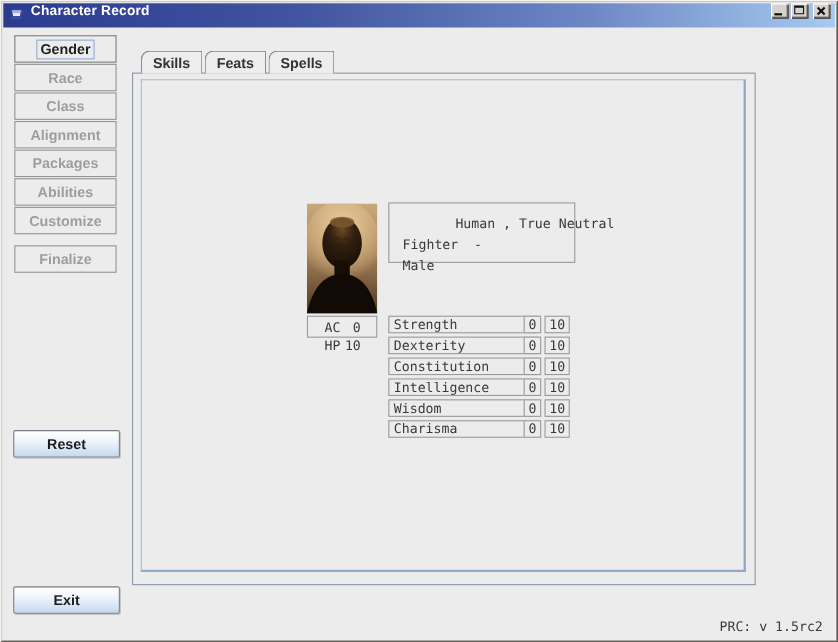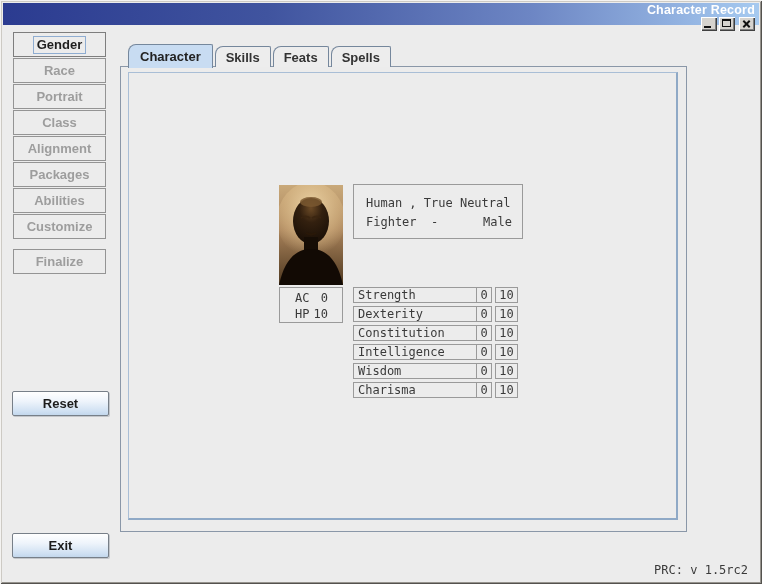--- a/index.html
+++ b/index.html
@@ -7,21 +7,21 @@
   .window{
     position:relative;width:762px;height:584px;background:#ececec;overflow:hidden;
     font-family:"Liberation Sans",sans-serif;
     box-shadow: inset 1px 1px 0 #f4f3f1, inset -1px -1px 0 #54524e,
                 inset 2px 2px 0 #cdcac4, inset -2px -2px 0 #96938d;
   }
   
   .titlebar{
     position:absolute;left:3px;top:3px;right:3px;height:22px;
     background:linear-gradient(90deg,#2b3b90 0%,#40549f 35%,#6d86c4 70%,#a6caf0 100%);
-    display:flex;align-items:flex-end;padding:0 4px;flex-direction:column;
+    display:flex;align-items:flex-start;padding:0 4px;
   }
   .title-text{color:#fff;font-weight:bold;font-size:12.5px;margin-left:5px;letter-spacing:.2px;}
   .tb-btns{margin-left:auto;display:flex;gap:2px;align-items:center;}
   .tb-btn{
     width:16px;height:14px;background:#d6d3ce;position:relative;
     box-shadow: inset 1px 1px 0 #fff, inset -1px -1px 0 #404040, inset -2px -2px 0 #808080;
     cursor:pointer;
   }
   .tb-btn.close{margin-left:2px;}
   .glyph-min{position:absolute;left:3px;bottom:3px;width:7px;height:2px;background:#111;}
@@ -67,25 +67,25 @@
     border-right-color:#8fa9c6;border-bottom-color:#8fa9c6;
     background:#ececec;z-index:2;
   }
   
   .mono{font-family:"DejaVu Sans Mono","Liberation Mono",monospace;font-size:12px;color:#3a3a3a;}
   .portrait{position:absolute;left:150px;top:112px;width:64px;height:100px;display:block;}
   .summary-box{
     position:absolute;left:224px;top:111px;width:170px;height:55px;
     border:1px solid #9a9a9a;padding:9px 10px 0 12px;
   }
-  .summary-line1{display:block;white-space:pre;line-height:19px;}
-  .summary-line2{display:flex;justify-content:space-between;line-height:19px;}
+  .summary-line1{display:block;white-space:pre;line-height:19px;margin-left:48px;}
+  .summary-line2{display:flex;justify-content:flex-end;line-height:19px;flex-direction:column;}
   .summary-line2 span{white-space:pre;}
   .combat-box{
-    position:absolute;left:150px;top:214px;width:64px;height:36px;
+    position:absolute;left:150px;top:214px;width:64px;height:20px;
     border:1px solid #9a9a9a;padding:2px 14px 0 15px;
   }
   .combat-row{display:flex;justify-content:space-between;line-height:16px;}
   .stat-row{position:absolute;left:224px;height:16px;}
   .stat-label{
     position:absolute;left:0;top:0;width:136px;height:16px;border:1px solid #9a9a9a;
     padding-left:4px;line-height:14px;background:#ececec;
   }
   .stat-box{
     position:absolute;top:0;height:16px;border:1px solid #9a9a9a;background:#ececec;
@@ -126,23 +126,20 @@
   </div>
 
   <div class="navcol">
     <div class="nav-btn enabled">
         <span class="focus-ring">Gender</span>
       </div>
     <div class="nav-btn">
         <span>Race</span>
       </div>
     <div class="nav-btn">
-        <span>Portrait</span>
-      </div>
-    <div class="nav-btn">
         <span>Class</span>
       </div>
     <div class="nav-btn">
         <span>Alignment</span>
       </div>
     <div class="nav-btn">
         <span>Packages</span>
       </div>
     <div class="nav-btn">
         <span>Abilities</span>
@@ -156,23 +153,20 @@
   </div>
 
   <div class="accent-btn reset">
       <span>Reset</span>
     </div>
   <div class="accent-btn exit">
       <span>Exit</span>
     </div>
 
   <div class="tabrow">
-    <div class="tab selected">
-        <span>Character</span>
-      </div>
     <div class="tab">
         <span>Skills</span>
       </div>
     <div class="tab">
         <span>Feats</span>
       </div>
     <div class="tab">
         <span>Spells</span>
       </div>
   </div>

